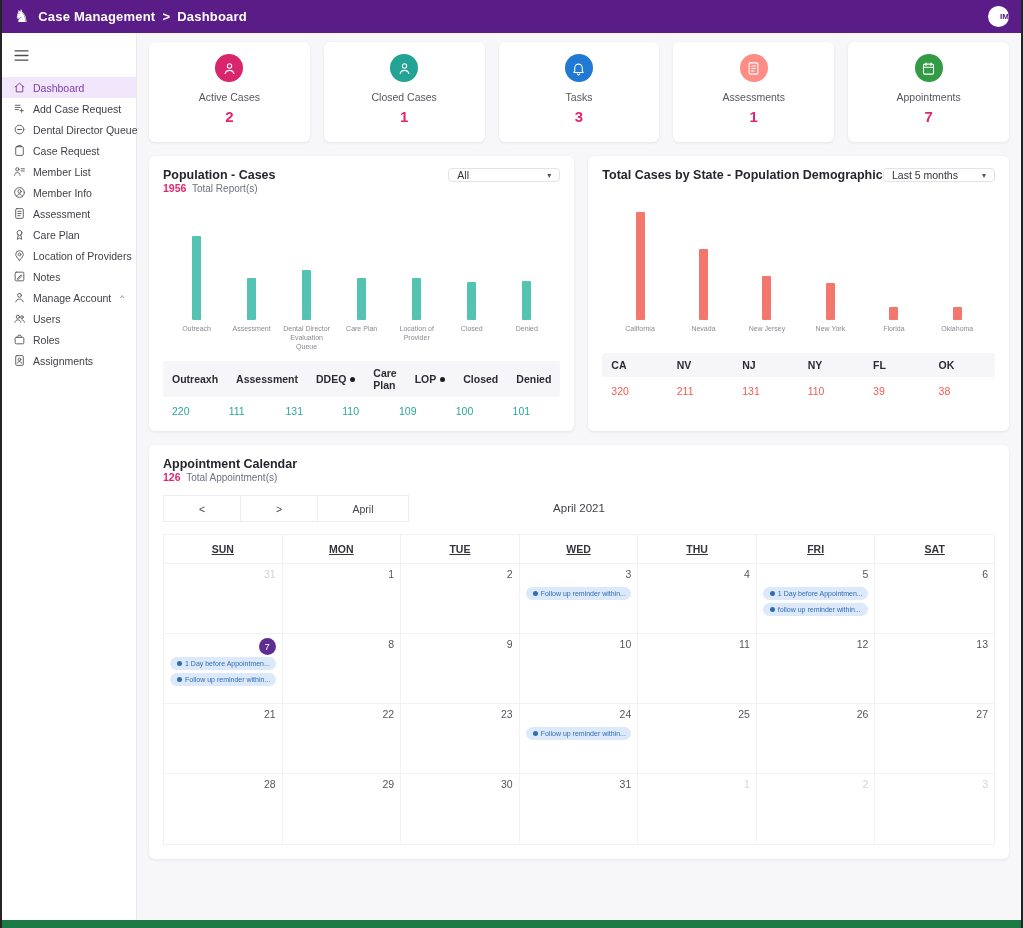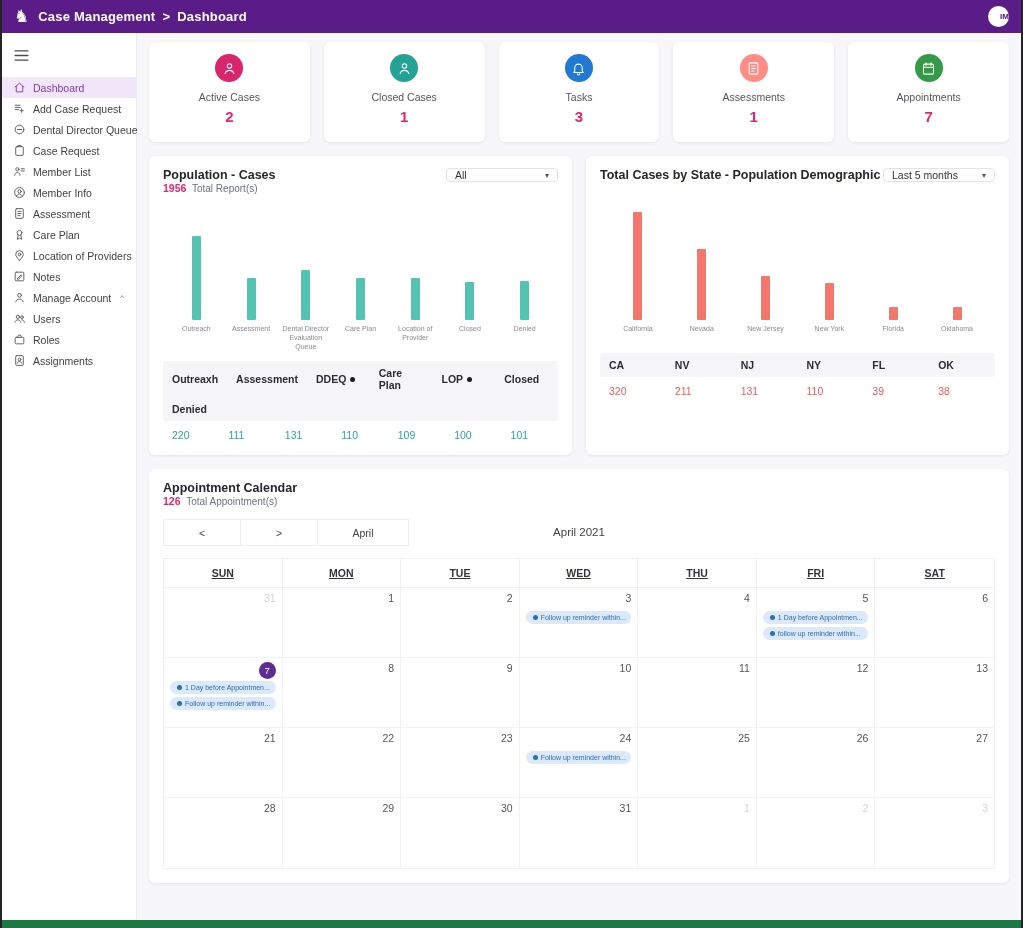--- a/index.html
+++ b/index.html
@@ -340,21 +340,21 @@
           <div class="xlabels" id="labels-0">
               <div class="xlabel">Outreach</div>
               <div class="xlabel">Assessment</div>
               <div class="xlabel">Dental Director Evaluation Queue</div>
               <div class="xlabel">Care Plan</div>
               <div class="xlabel">Location of Provider</div>
               <div class="xlabel">Closed</div>
               <div class="xlabel">Denied</div>
             </div>
           <div class="ctable" id="table-0">
-              <div class="trow thead" style="grid-template-columns: repeat(6, 1fr);">
+              <div class="trow thead" style="grid-template-columns: repeat(7, 1fr);">
                 <div class="th">
                   <span>Outreaxh</span>
                 </div>
                 <div class="th">
                   <span>Assessment</span>
                 </div>
                 <div class="th">
                   <span>DDEQ</span>
                   <span class="hdot"></span>
                 </div>

